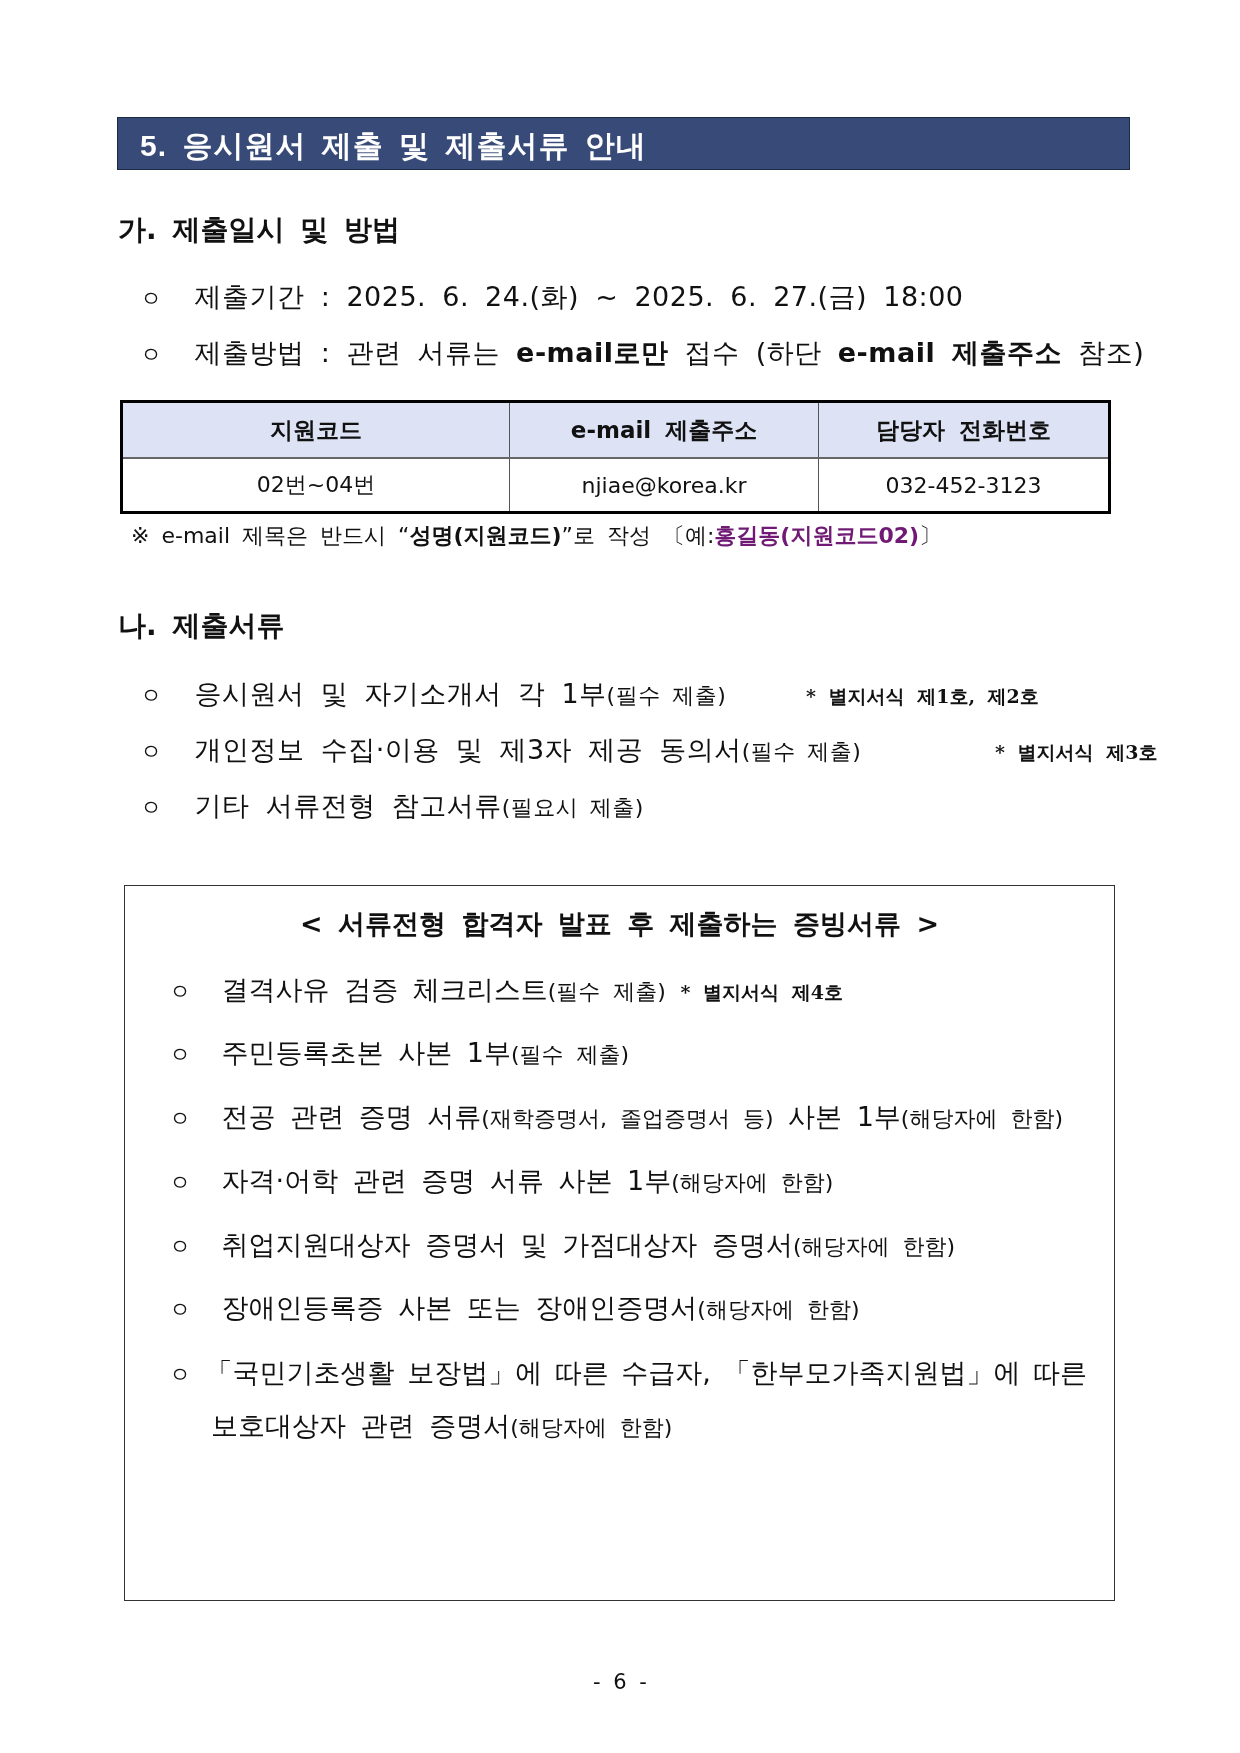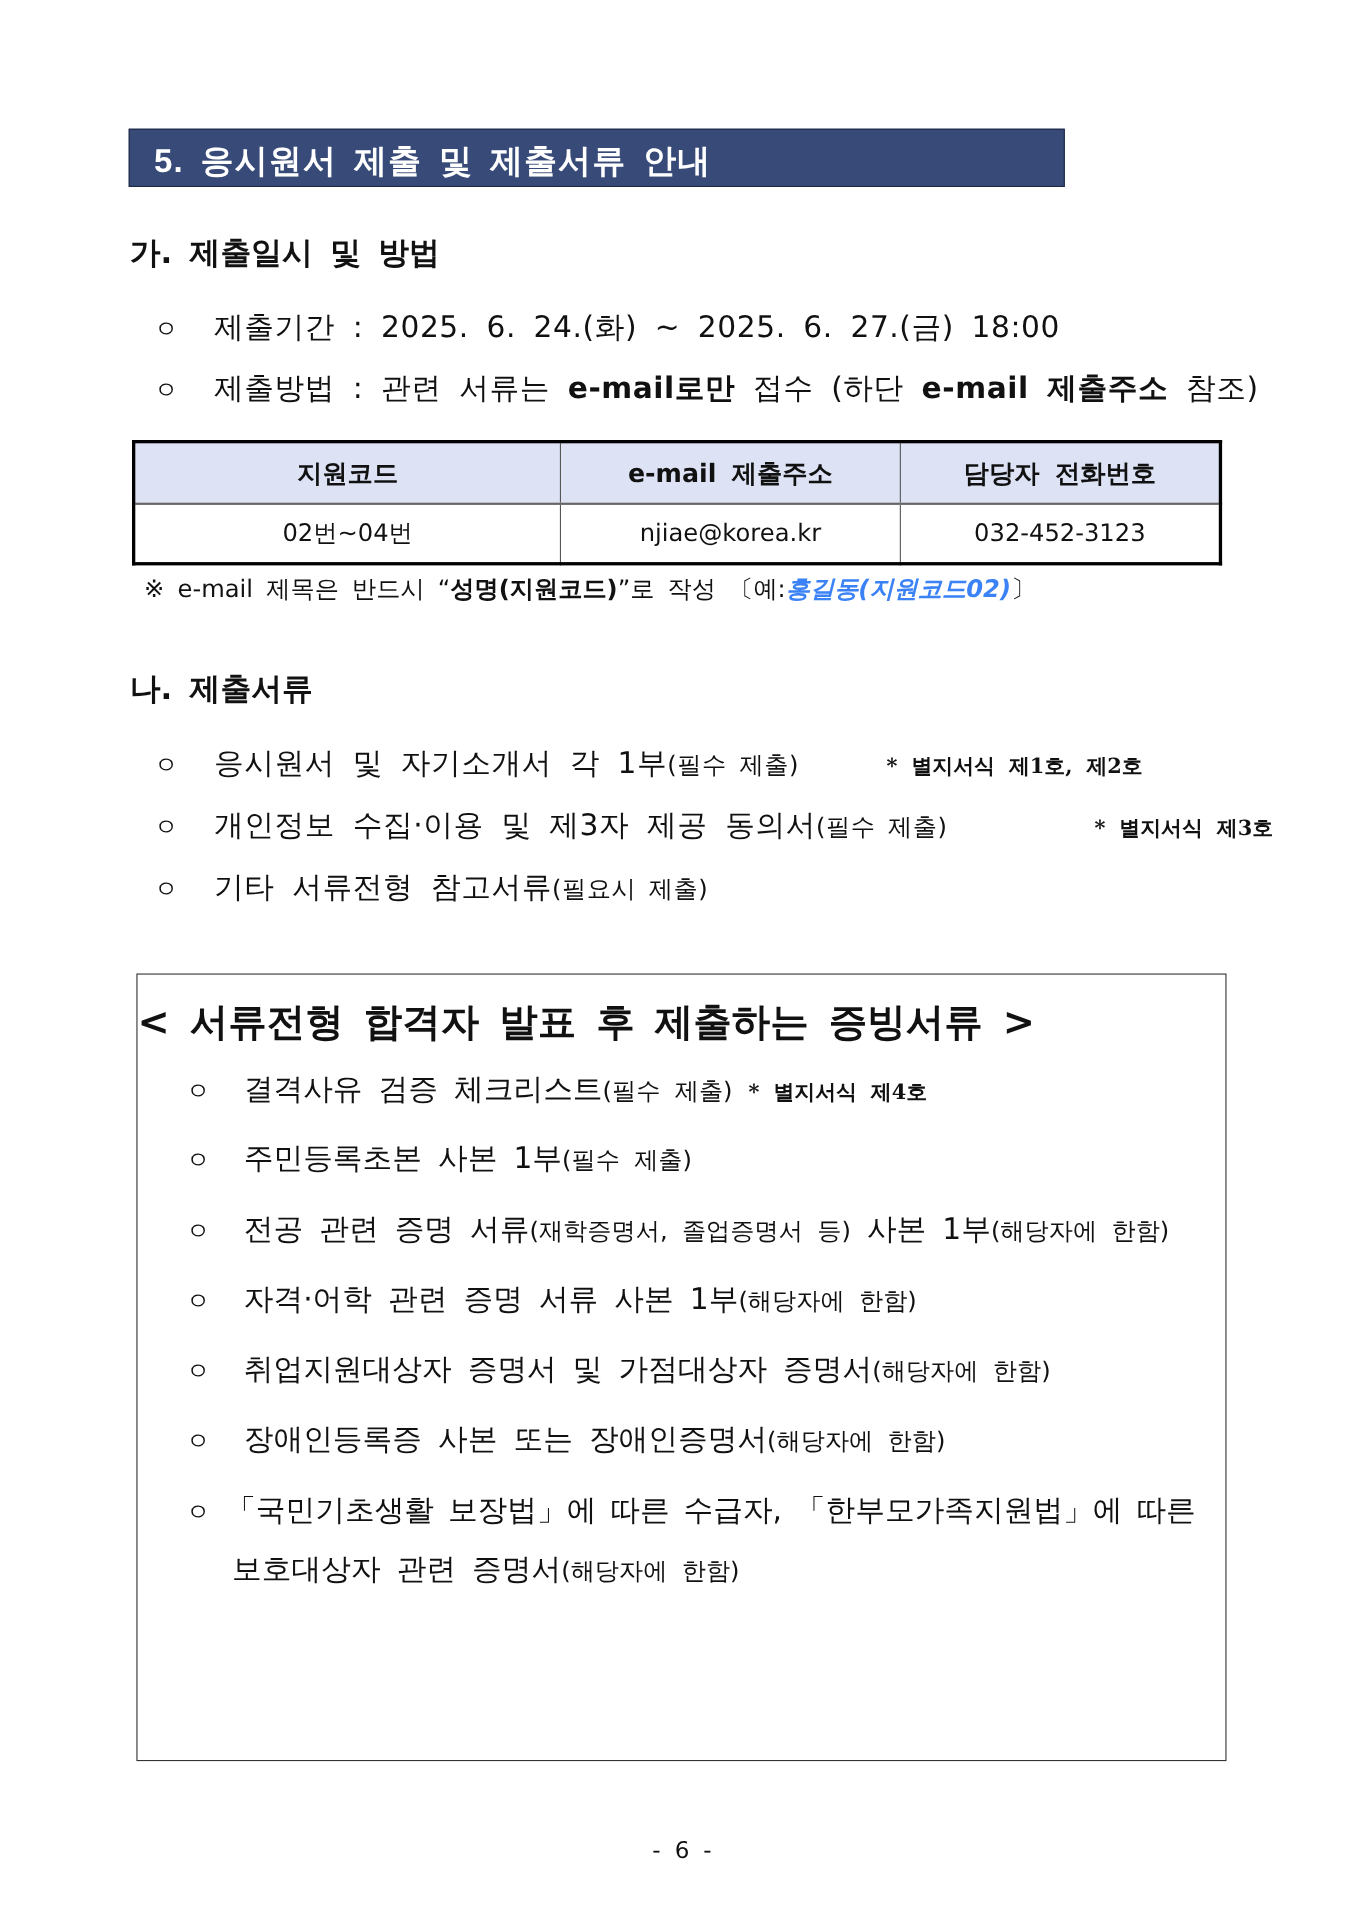--- a/index.html
+++ b/index.html
@@ -1,33 +1,33 @@
 <!DOCTYPE html>
 <html><head>
 <meta charset="utf-8">
 <style>
   html, body { margin:0; padding:0; background:#ffffff; }
   body { width:1240px; height:1753px; position:relative; overflow:hidden; font-family:"DejaVu Sans", "Liberation Sans", sans-serif; color:#111; }
   .abs { position:absolute; white-space:nowrap; }
-  .title-bar { left:117px; top:117px; width:851px; height:53px; background:#374a78; border:1px solid #1d2a44; box-sizing:border-box; }
+  .title-bar { left:117px; top:117px; width:1013px; height:53px; background:#374a78; border:1px solid #1d2a44; box-sizing:border-box; }
   .title-text { position:absolute; left:22px; top:8px; color:#fff; font-size:30px; font-weight:bold; letter-spacing:1px; word-spacing:6px; font-family:"Liberation Sans", "DejaVu Sans", sans-serif; }
   .h2 { font-size:28px; font-weight:bold; word-spacing:6px; }
   .li { font-size:27px; word-spacing:7px; letter-spacing:0.5px; }
   .bullet { display:inline-block; margin-right:16px; font-size:22px; }
   b.strong { font-weight:bold; }
   .small { font-size:22px; word-spacing:4px; }
   .annot { font-family:"DejaVu Serif", "Liberation Serif", serif; font-size:19px; font-weight:bold; word-spacing:6px; }
   table.sub { position:absolute; left:120px; top:400px; width:991px; border-collapse:collapse; border:3px solid #000;padding-left:23px; }
   table.sub th { background:#dde3f5; height:52px; font-size:23px; font-weight:bold; border-right:1px solid #555; border-bottom:2px solid #666; word-spacing:6px; }
   table.sub td { height:50px; font-size:22px; text-align:center; border-right:1px solid #555; }
   table.sub th:last-child, table.sub td:last-child { border-right:none; }
   .note { font-size:22px; word-spacing:5px; }
-  .blue { color:#3b82f6; font-weight:bold;font-style:italic; }
+  .blue { color:#701a75; font-weight:bold; }
   .box { position:absolute; left:124px; top:885px; width:991px; height:716px; border:1.5px solid #333; box-sizing:border-box; }
-  .box-title { position:absolute; left:0; right:0; top:20px; font-size:35px; font-weight:bold; word-spacing:6px; }
+  .box-title { position:absolute; left:0; right:0; top:20px; text-align:center; font-size:27px; font-weight:bold; word-spacing:6px; }
   .bi { position:absolute; left:44px; font-size:27px; word-spacing:6px; white-space:nowrap; }
   .bi .s { font-size:22px; }
   .page-num { left:0; width:1240px; top:1670px; text-align:center; font-size:21px; word-spacing:6px; }
 </style>
 </head>
 <body>
 
 <div class="abs title-bar">
   <div class="title-text">
     <span>5.</span>

